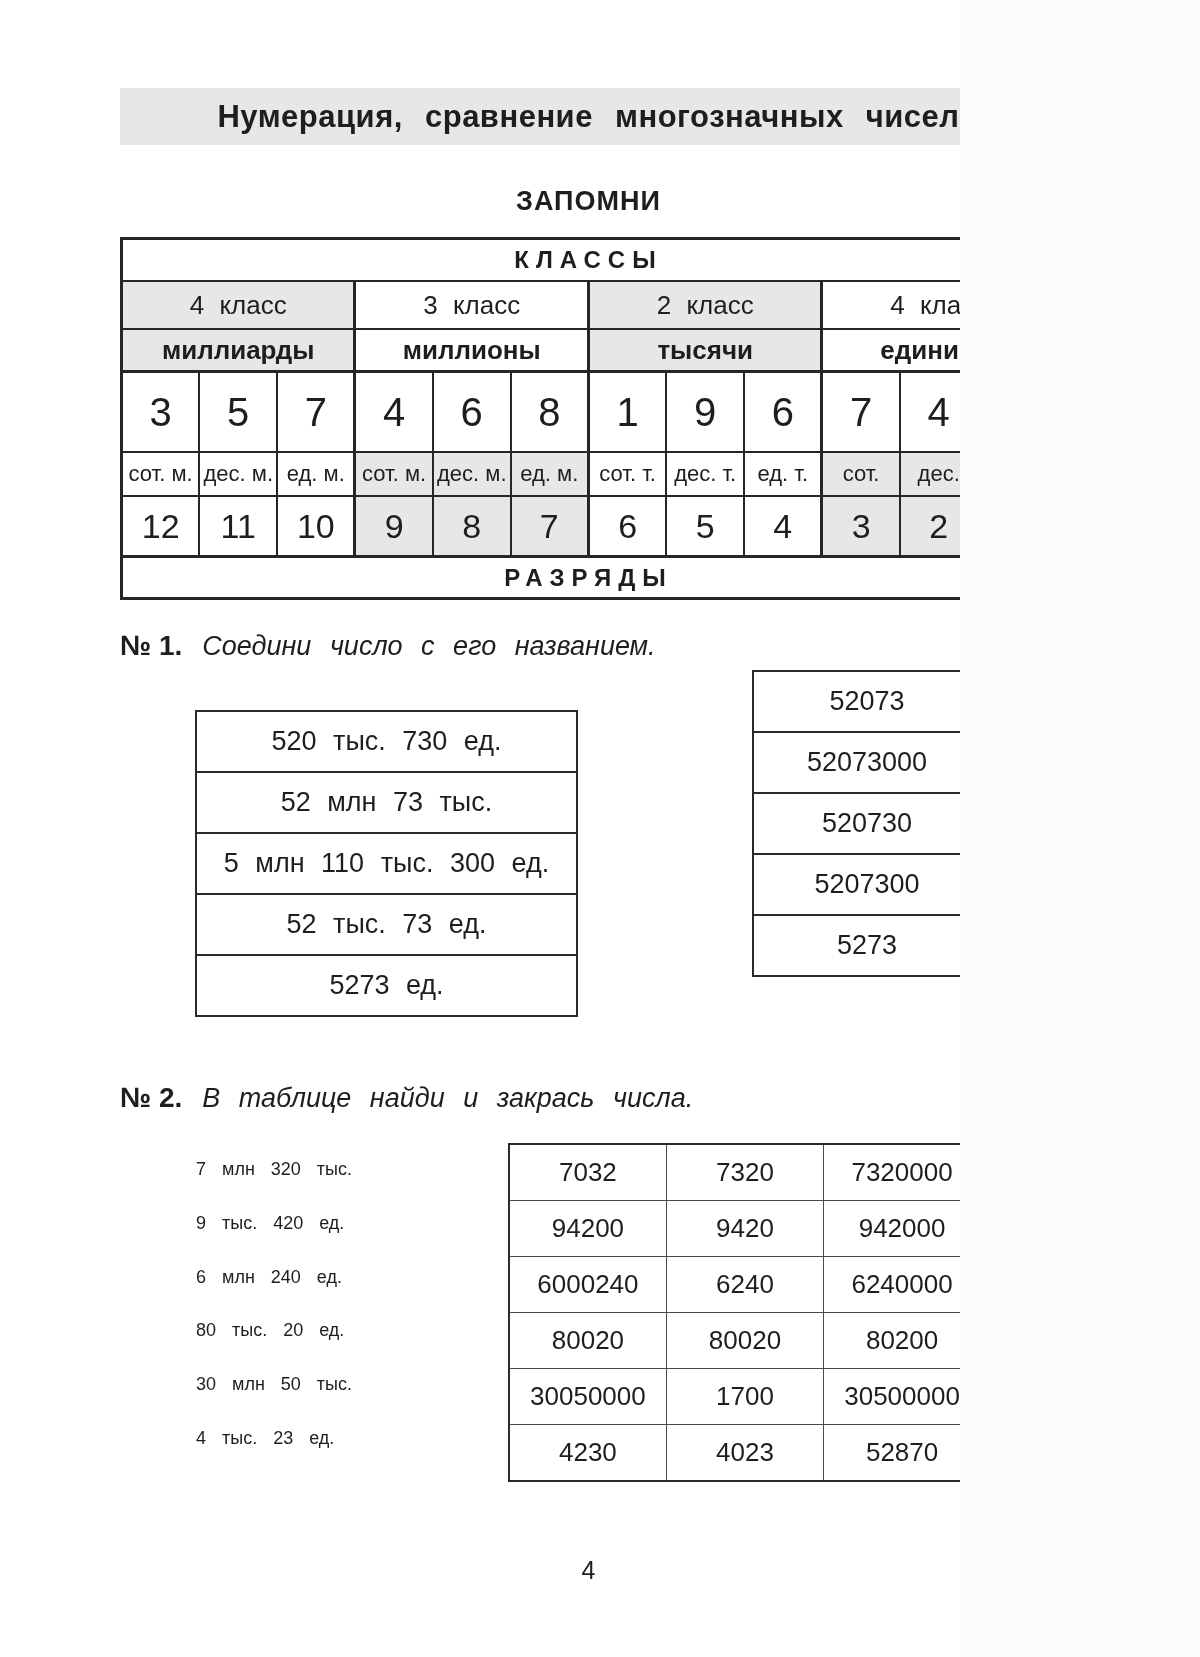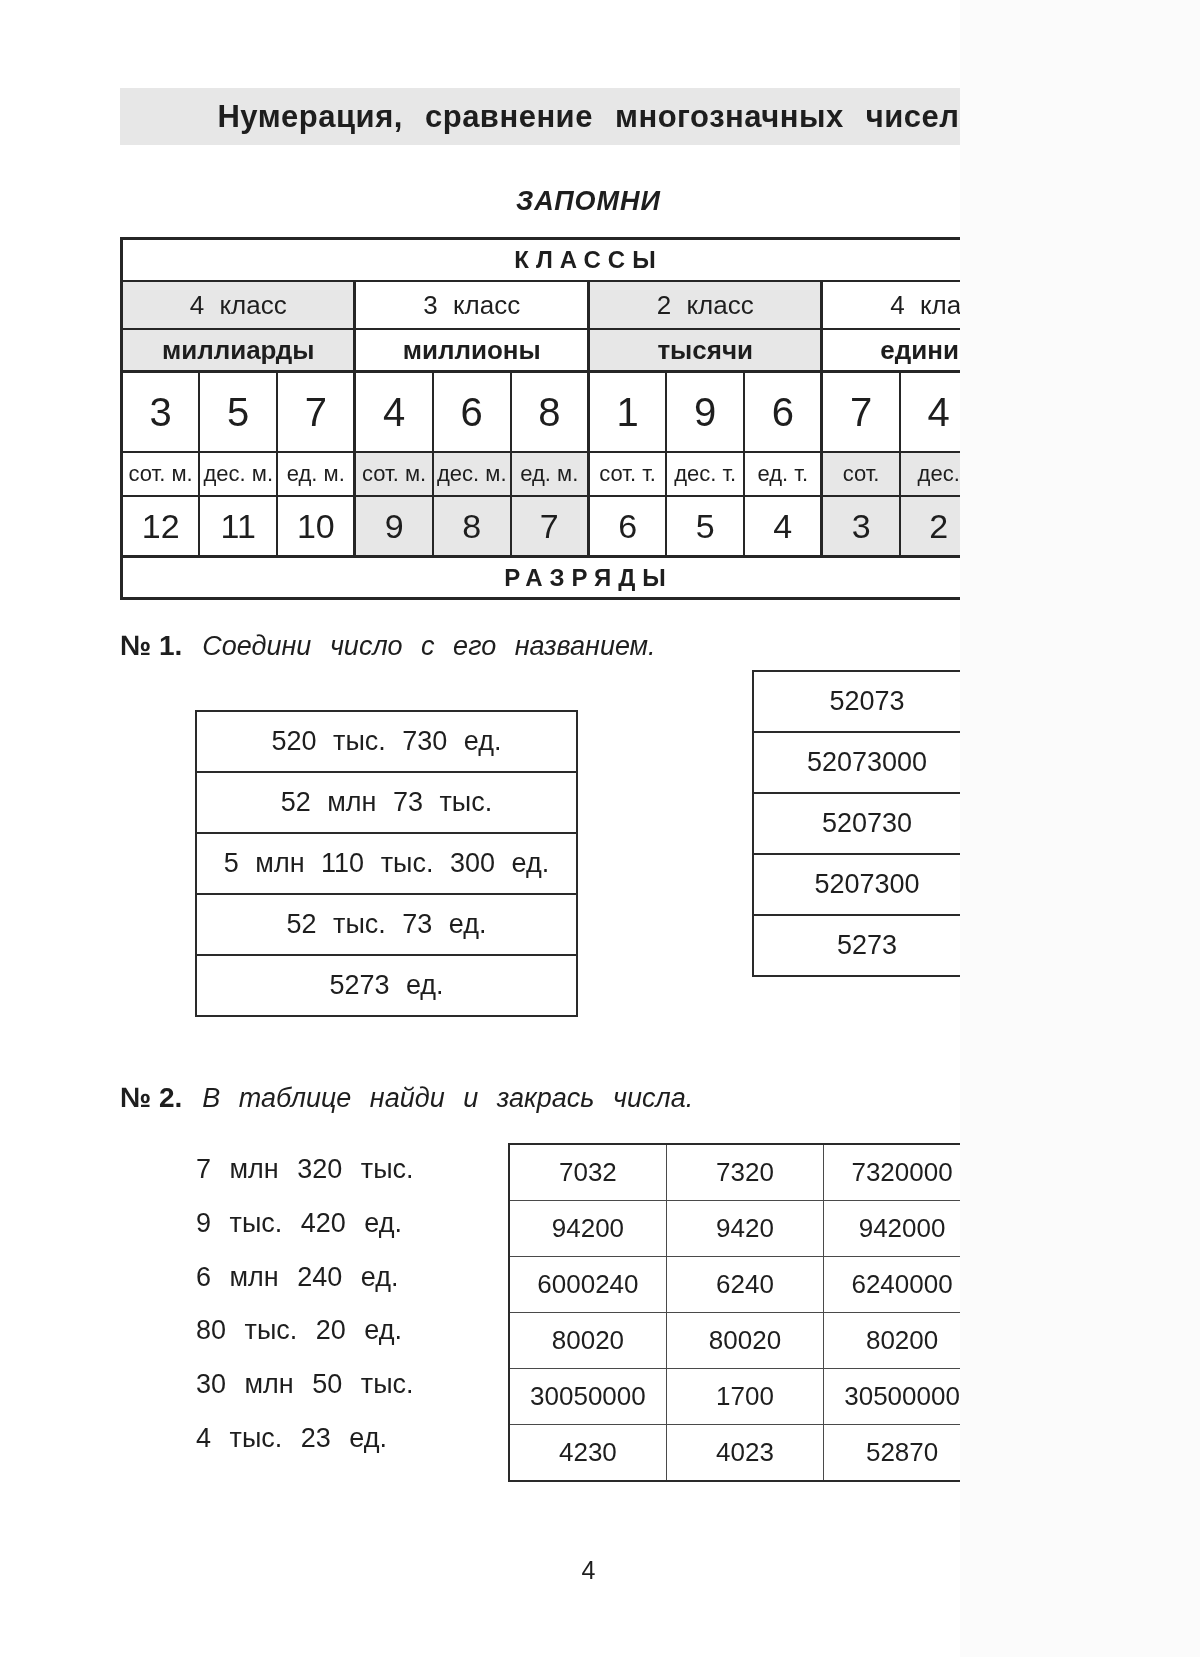--- a/index.html
+++ b/index.html
@@ -9,21 +9,21 @@
   }
   
   .title-bar{
     position:absolute;left:120px;top:88px;width:937px;height:57px;
     background:#e7e7e7;display:flex;align-items:center;justify-content:center;
   }
   .title-bar span{font-size:31px;font-weight:bold;word-spacing:13px;letter-spacing:.5px;}
   
   .memo-heading{
     position:absolute;left:120px;top:186px;width:937px;text-align:center;
-    font-size:27px;font-weight:bold;letter-spacing:1px;font-style:italic;
+    font-size:27px;font-weight:bold;letter-spacing:1px;
   }
   
   table{border-collapse:collapse;border-radius:31px;}
   .memo{
     position:absolute;left:120px;top:237px;width:937px;height:343px;
     border:3px solid #262626;table-layout:fixed;
   }
   .memo td{border:2px solid #262626;text-align:center;vertical-align:middle;padding:0;}
   .memo td.gsep{border-left-width:3px;}
   .memo .shade{background:#e7e7e7;}
@@ -45,21 +45,21 @@
   .t1-right{position:absolute;left:752px;top:670px;width:230px;height:298px;border:2.5px solid #2a2a2a;table-layout:fixed;}
   .t1-left td,.t1-right td{
     border:2px solid #2a2a2a;height:59px;text-align:center;vertical-align:middle;
     font-size:27px;word-spacing:9px;padding:0 4px;
   }
   
   .t2-list{
     position:absolute;left:196px;top:1143px;width:300px;height:322px;
     display:flex;flex-direction:column;justify-content:space-around;
   }
-  .t2-list div{font-size:27px;word-spacing:11px;}
+  .t2-list div{font-size:18px;word-spacing:11px;}
   .t2-grid{position:absolute;left:508px;top:1143px;width:474px;height:322px;border:2.5px solid #2a2a2a;table-layout:fixed;}
   .t2-grid td{
     border:1.6px solid #4a4a4a;text-align:center;vertical-align:middle;
     font-size:26px;height:53px;
   }
   
   .page-num{position:absolute;left:120px;top:1556px;width:937px;text-align:center;font-size:25px;}
 </style>
 </head>
 <body>

